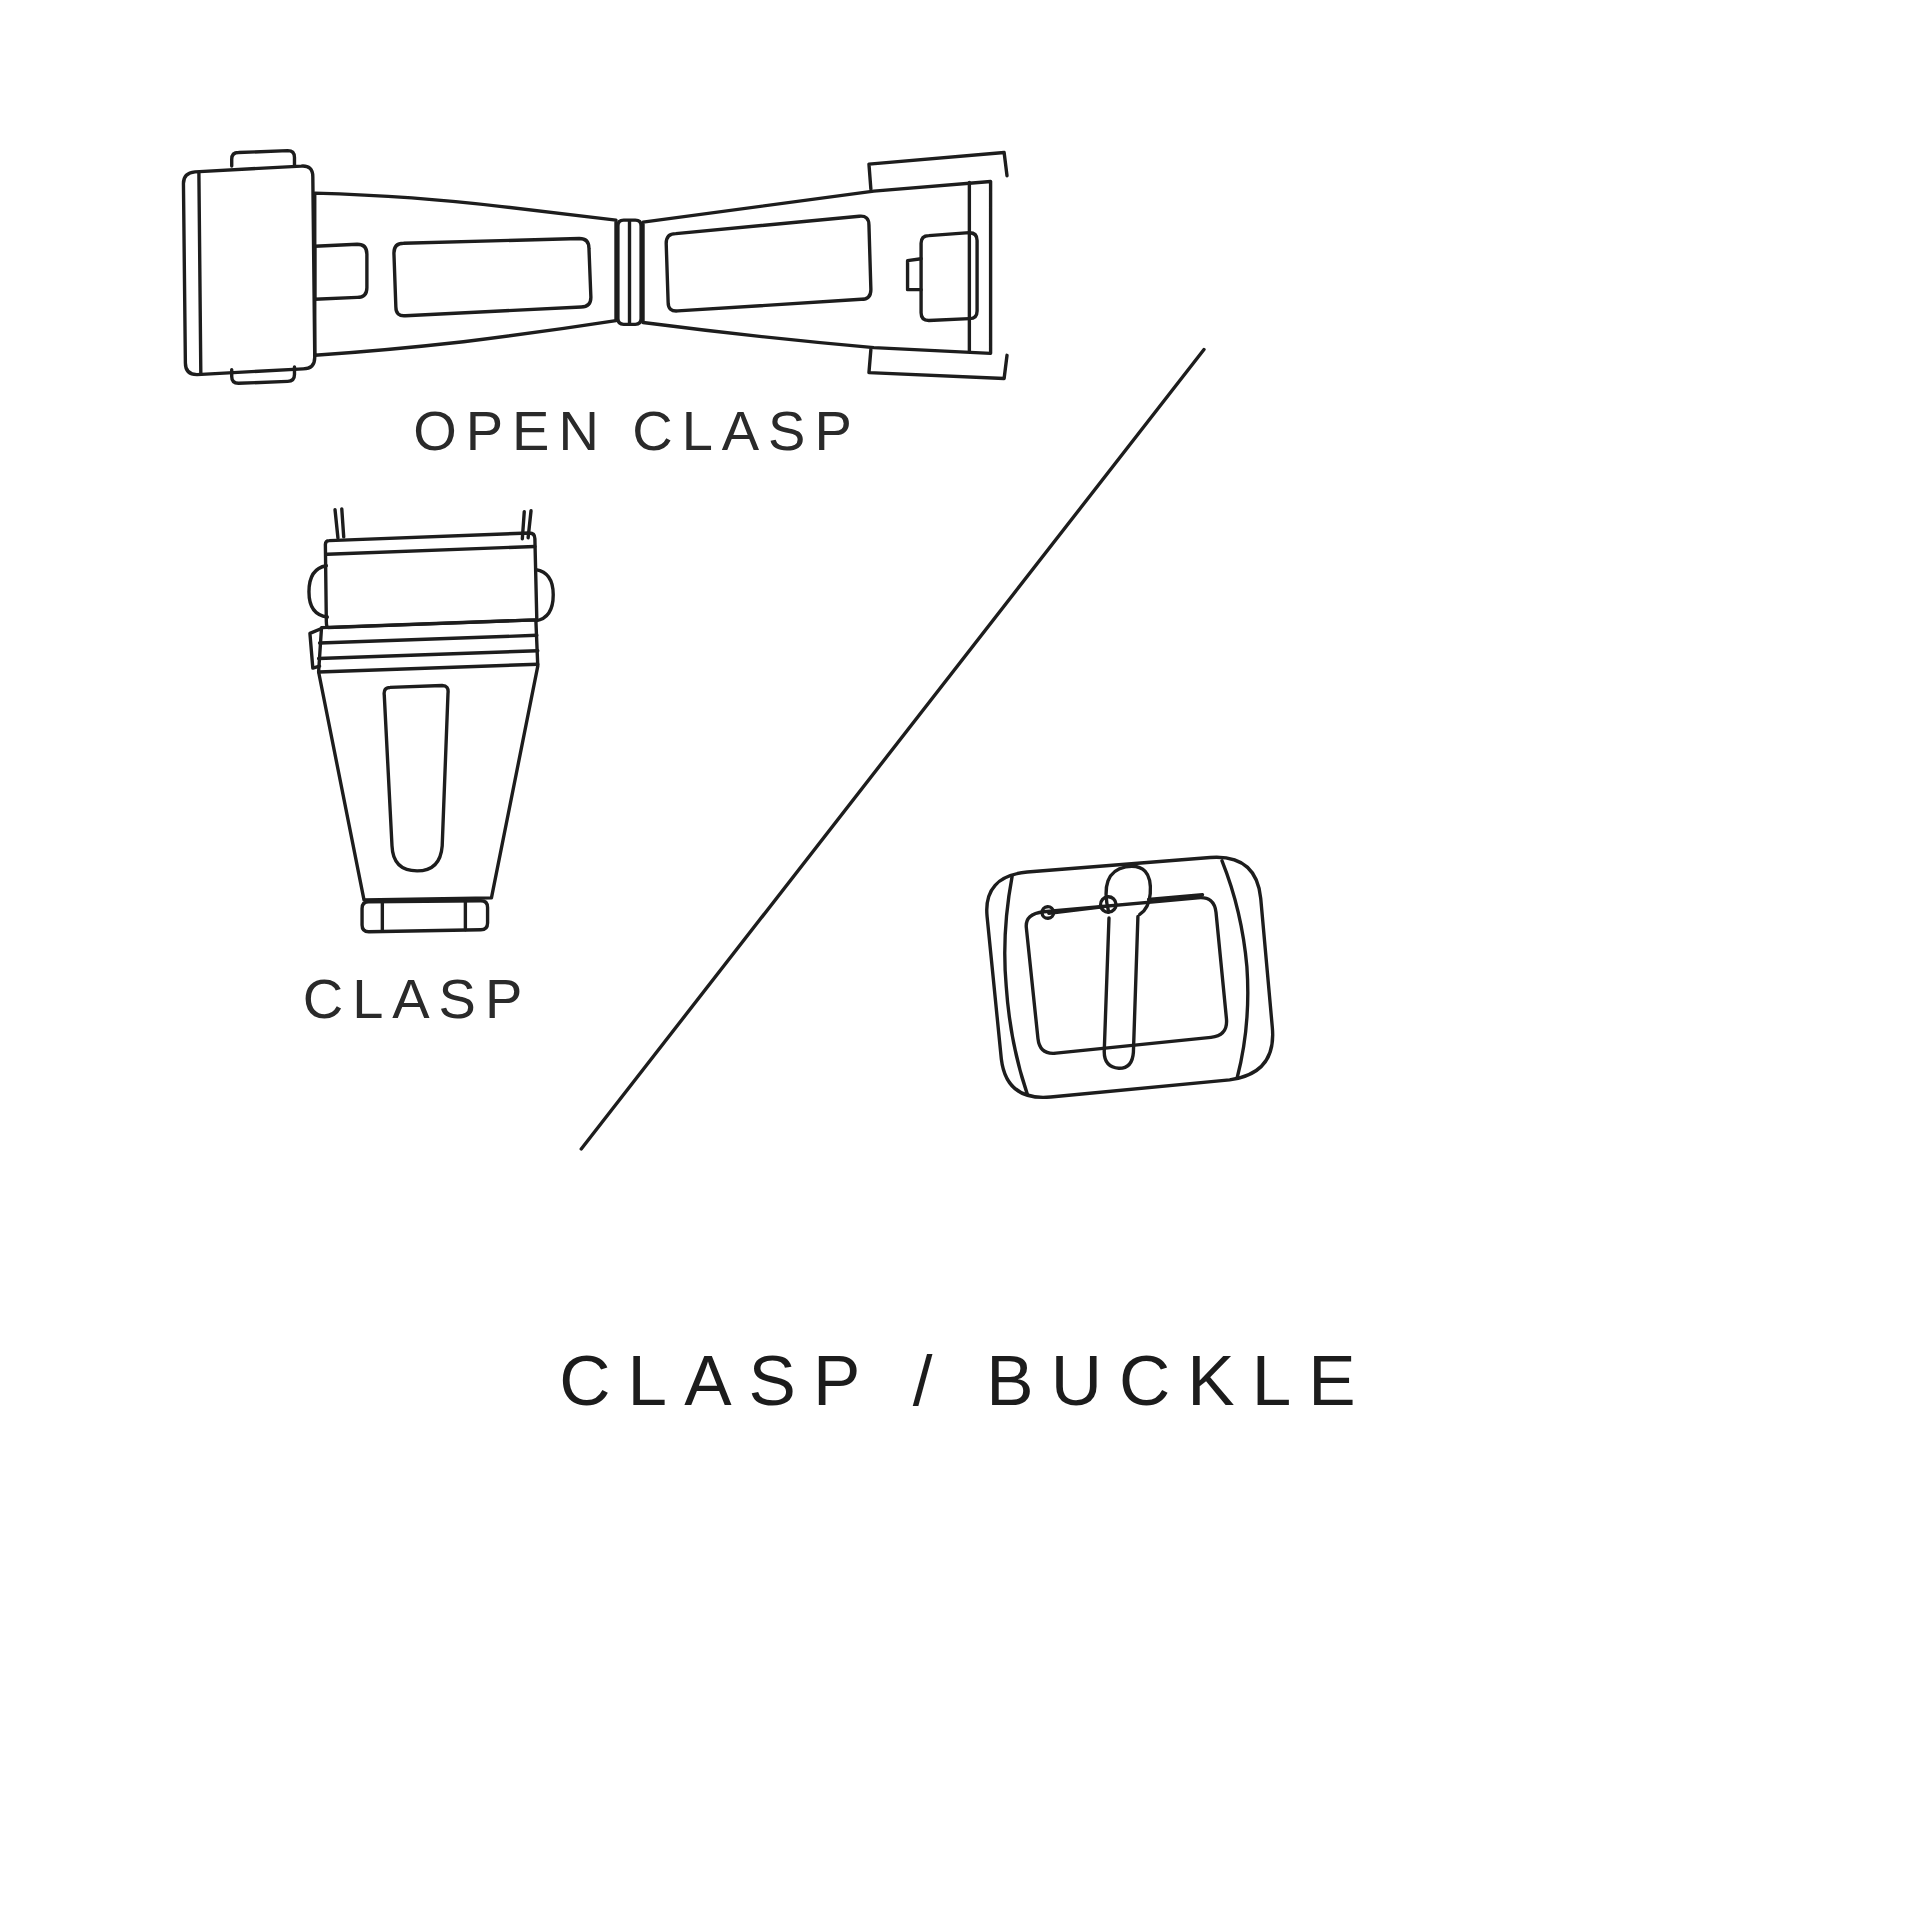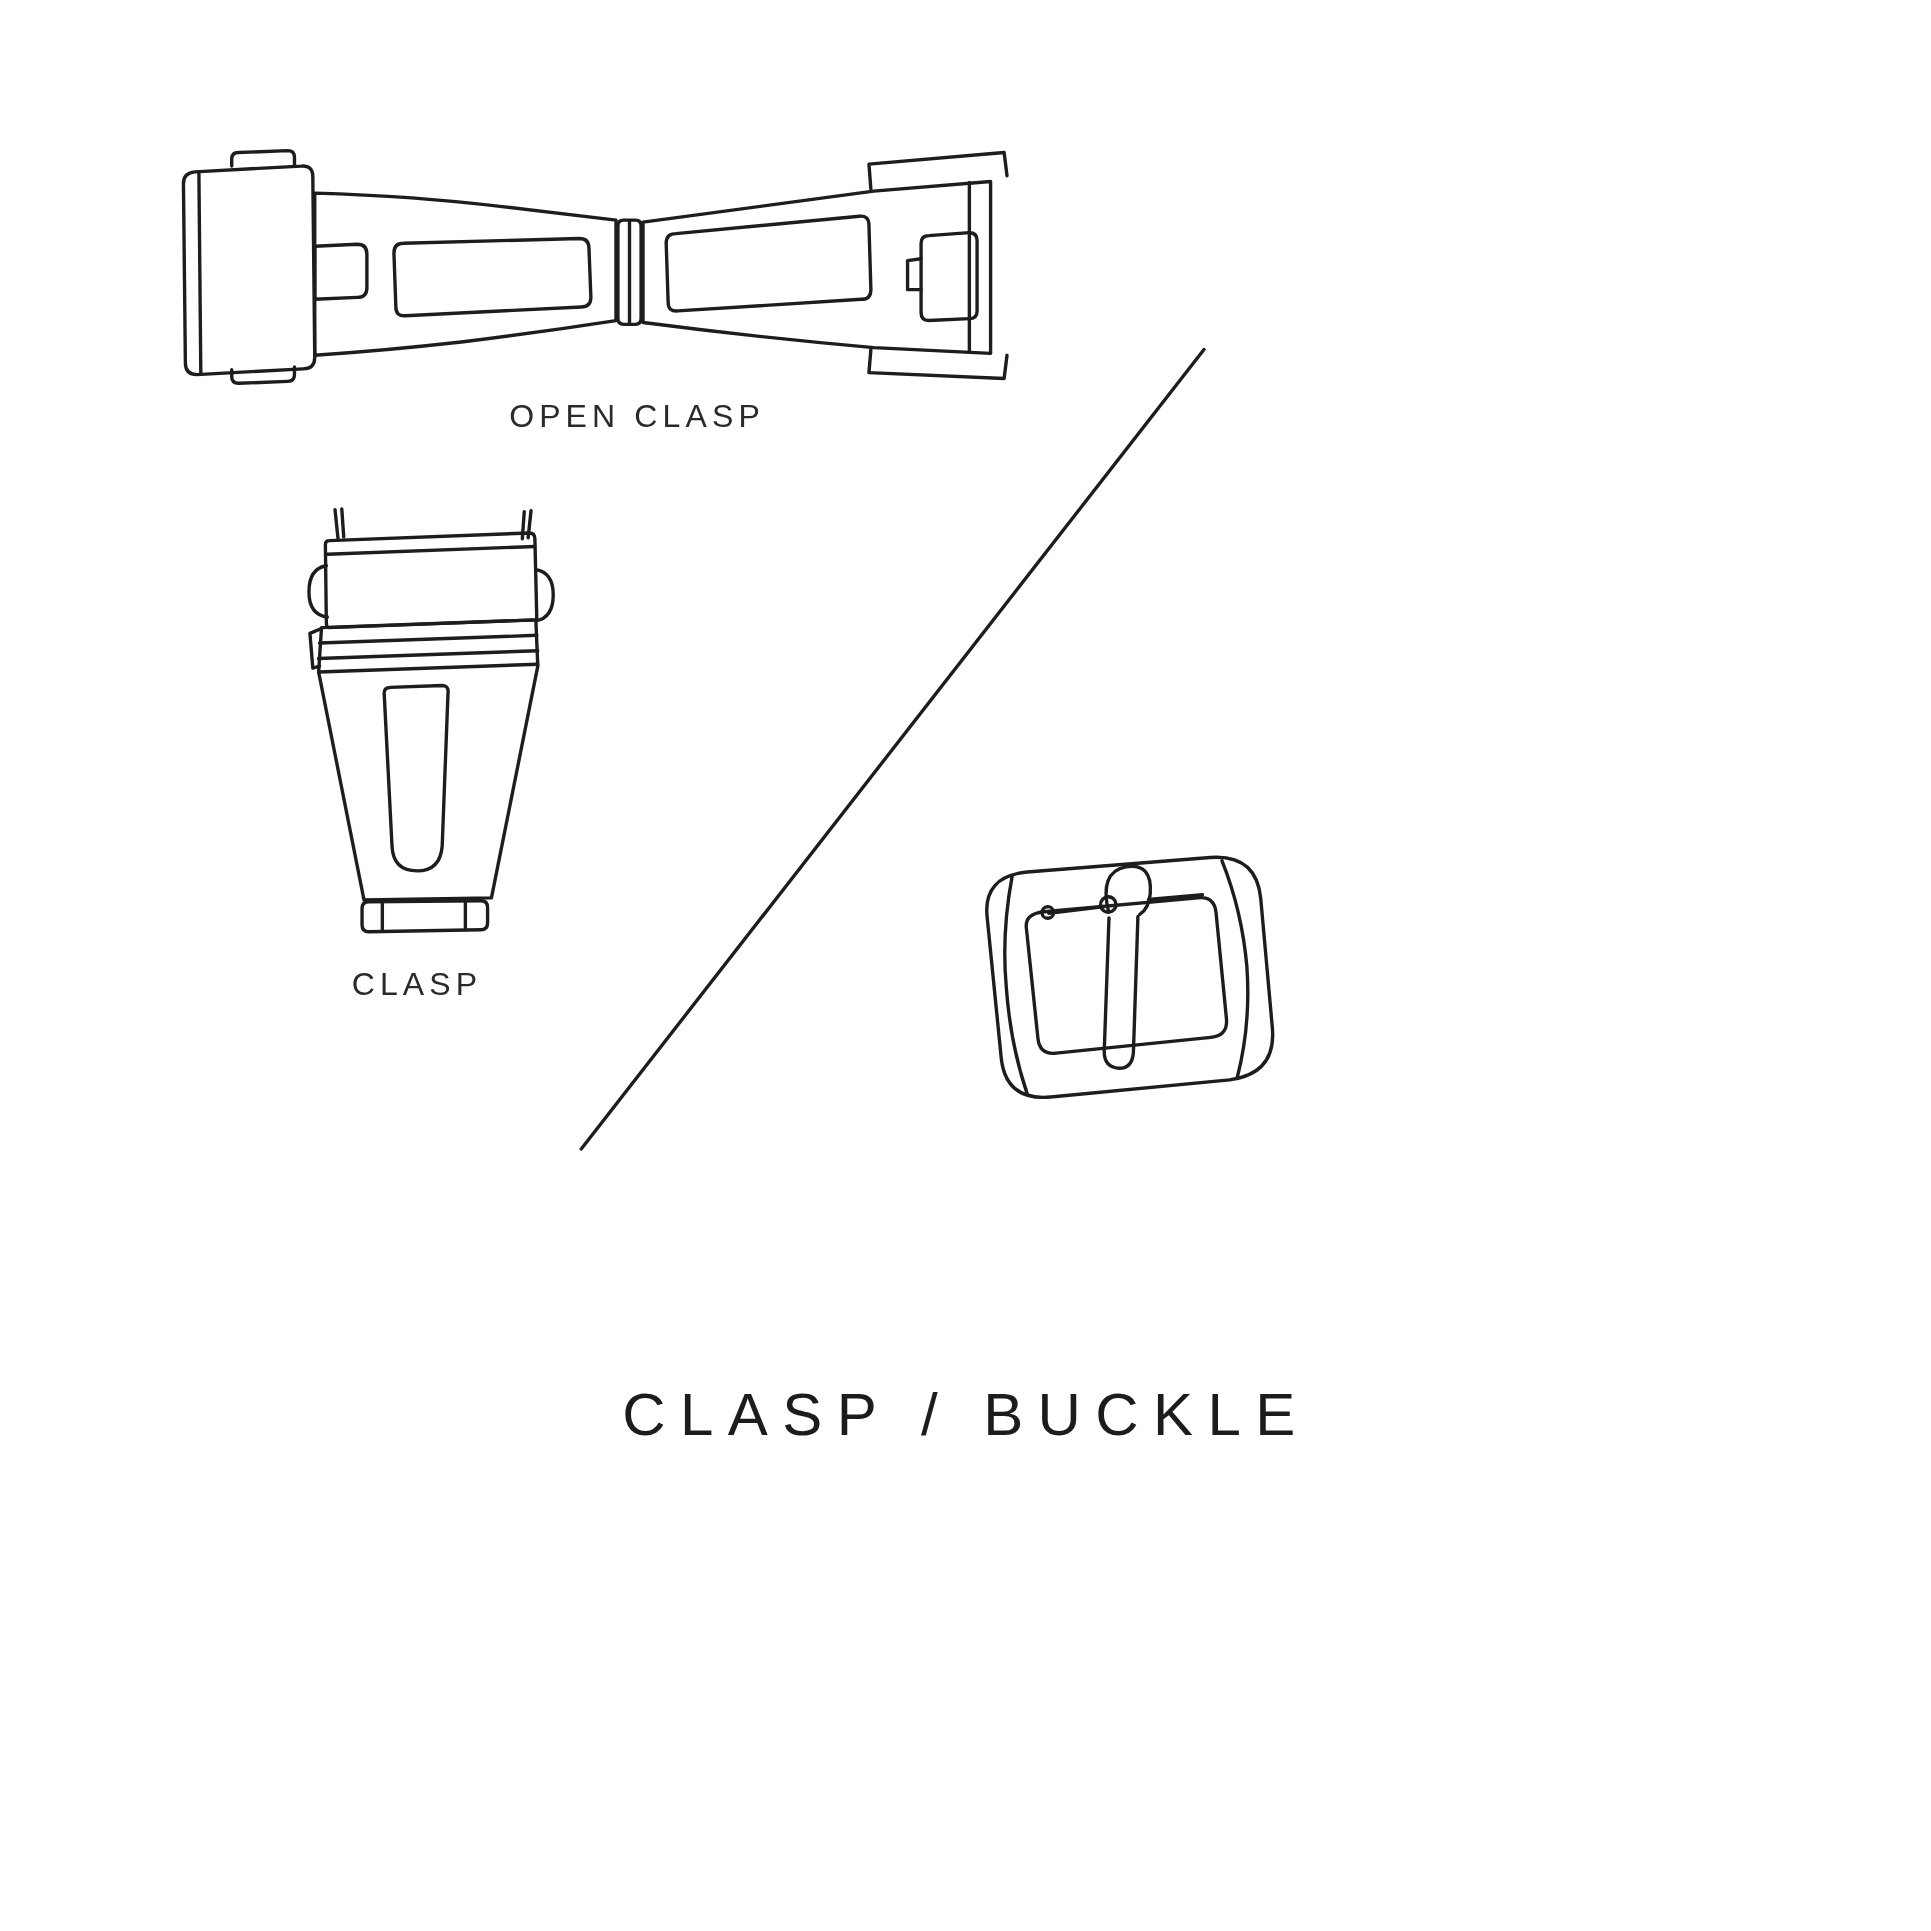--- a/index.html
+++ b/index.html
@@ -23,35 +23,35 @@
   .art path, .art line, .art circle {
     fill: none;
     stroke: currentColor;
     stroke-width: 3.5;
     stroke-linecap: round;
     stroke-linejoin: round;
   }
   .label {
     position: absolute;
     transform: translateX(-50%);
-    font-size: 32px;
+    font-size: 56px;
     letter-spacing: 0.16em;
     font-weight: 400;
     color: #2a2a2a;
     white-space: nowrap;
     text-align: center;
   }
   .label-open   { left: 637px; top: 398px; }
   .label-closed { left: 417px; top: 966px; }
   .title {
     position: absolute;
     left: 966px;
-    top: 1380px;
+    top: 1340px;
     transform: translateX(-50%);
-    font-size: 60px;
+    font-size: 71px;
     letter-spacing: 0.24em;
     font-weight: 500;
     color: #1c1c1c;
     white-space: nowrap;
   }
 </style>
 </head>
 <body>
 
 <div class="canvas">

